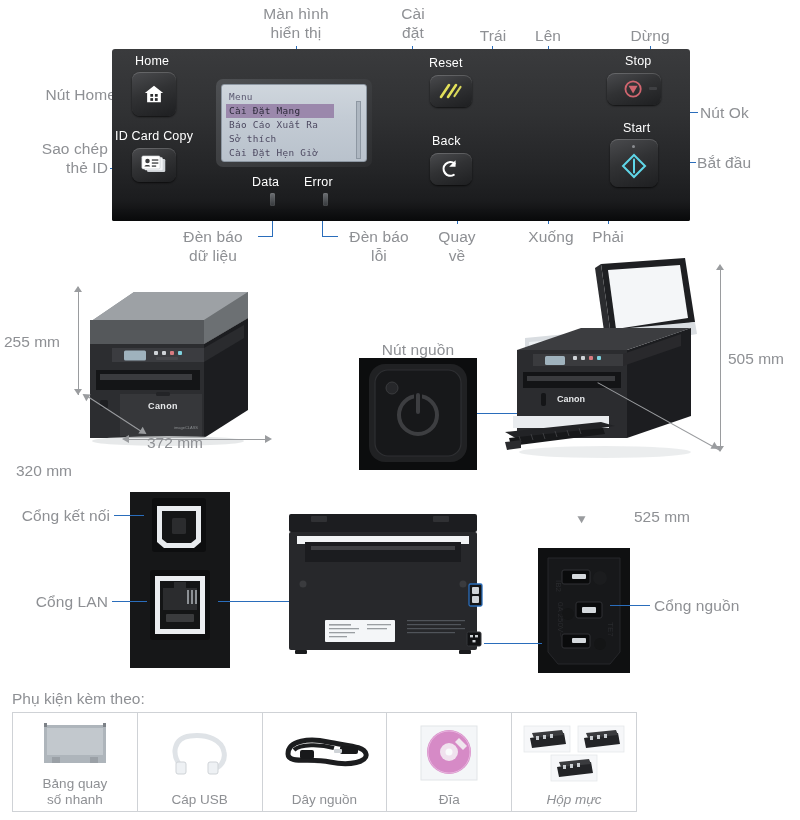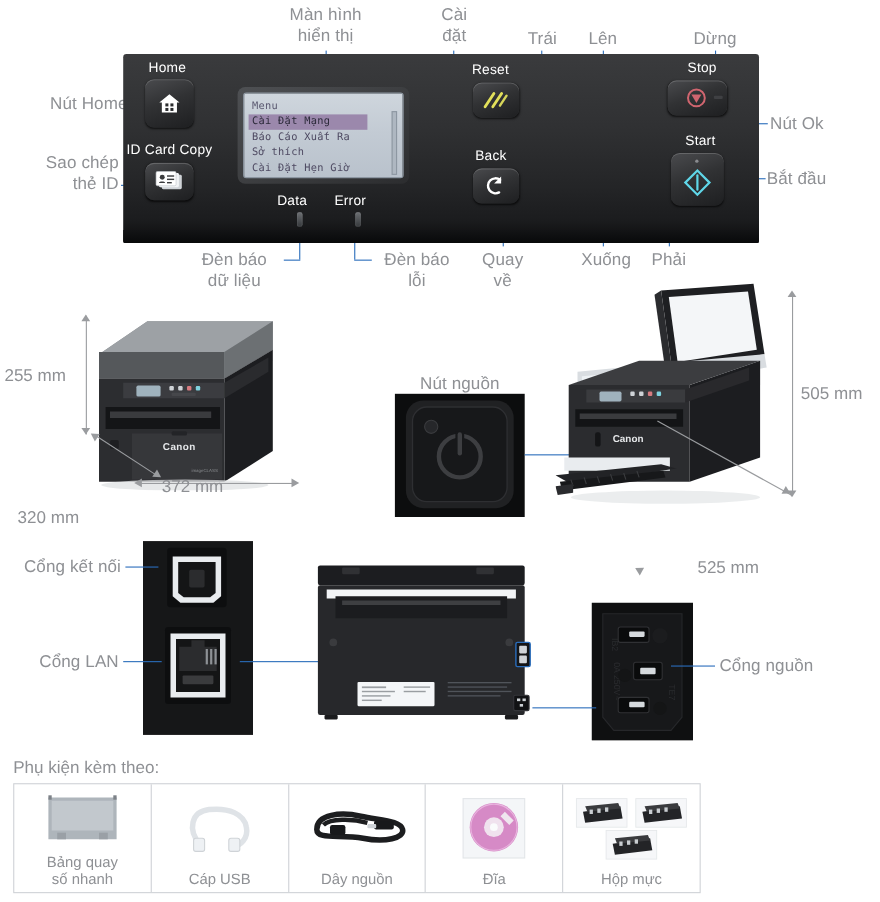--- a/index.html
+++ b/index.html
@@ -200,21 +200,21 @@
     background:#fff;
   }
   .acc-cell {
     flex:1 1 0;
     border-right:1px solid #cfd2d6;
     position:relative;
     display:flex; flex-direction:column;
     align-items:center; justify-content:flex-end;
     padding-bottom:3px;
   }
-  .acc-cell:last-child { border-right:none; }
+  .acc-cell:last-child { border-right:none;font-style:italic; }
   .acc-img { flex:1 1 auto; width:100%; display:flex; align-items:center; justify-content:center; }
   .acc-label {
     color:#8e9094; font-size:13.5px; line-height:16px;
     text-align:center; white-space:pre-line;
   }
 </style>
 </head>
 <body>
 
 <div class="stage">

